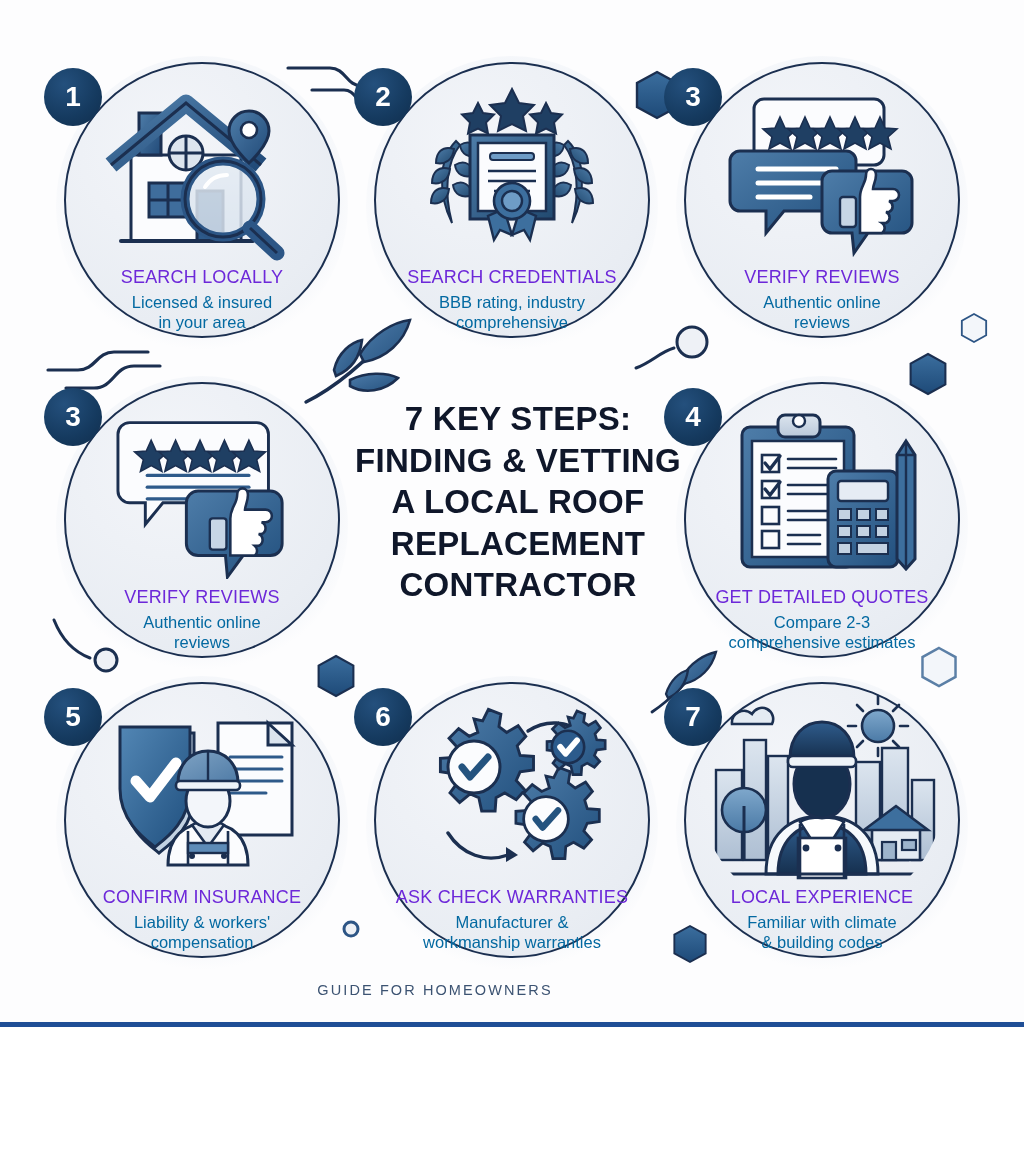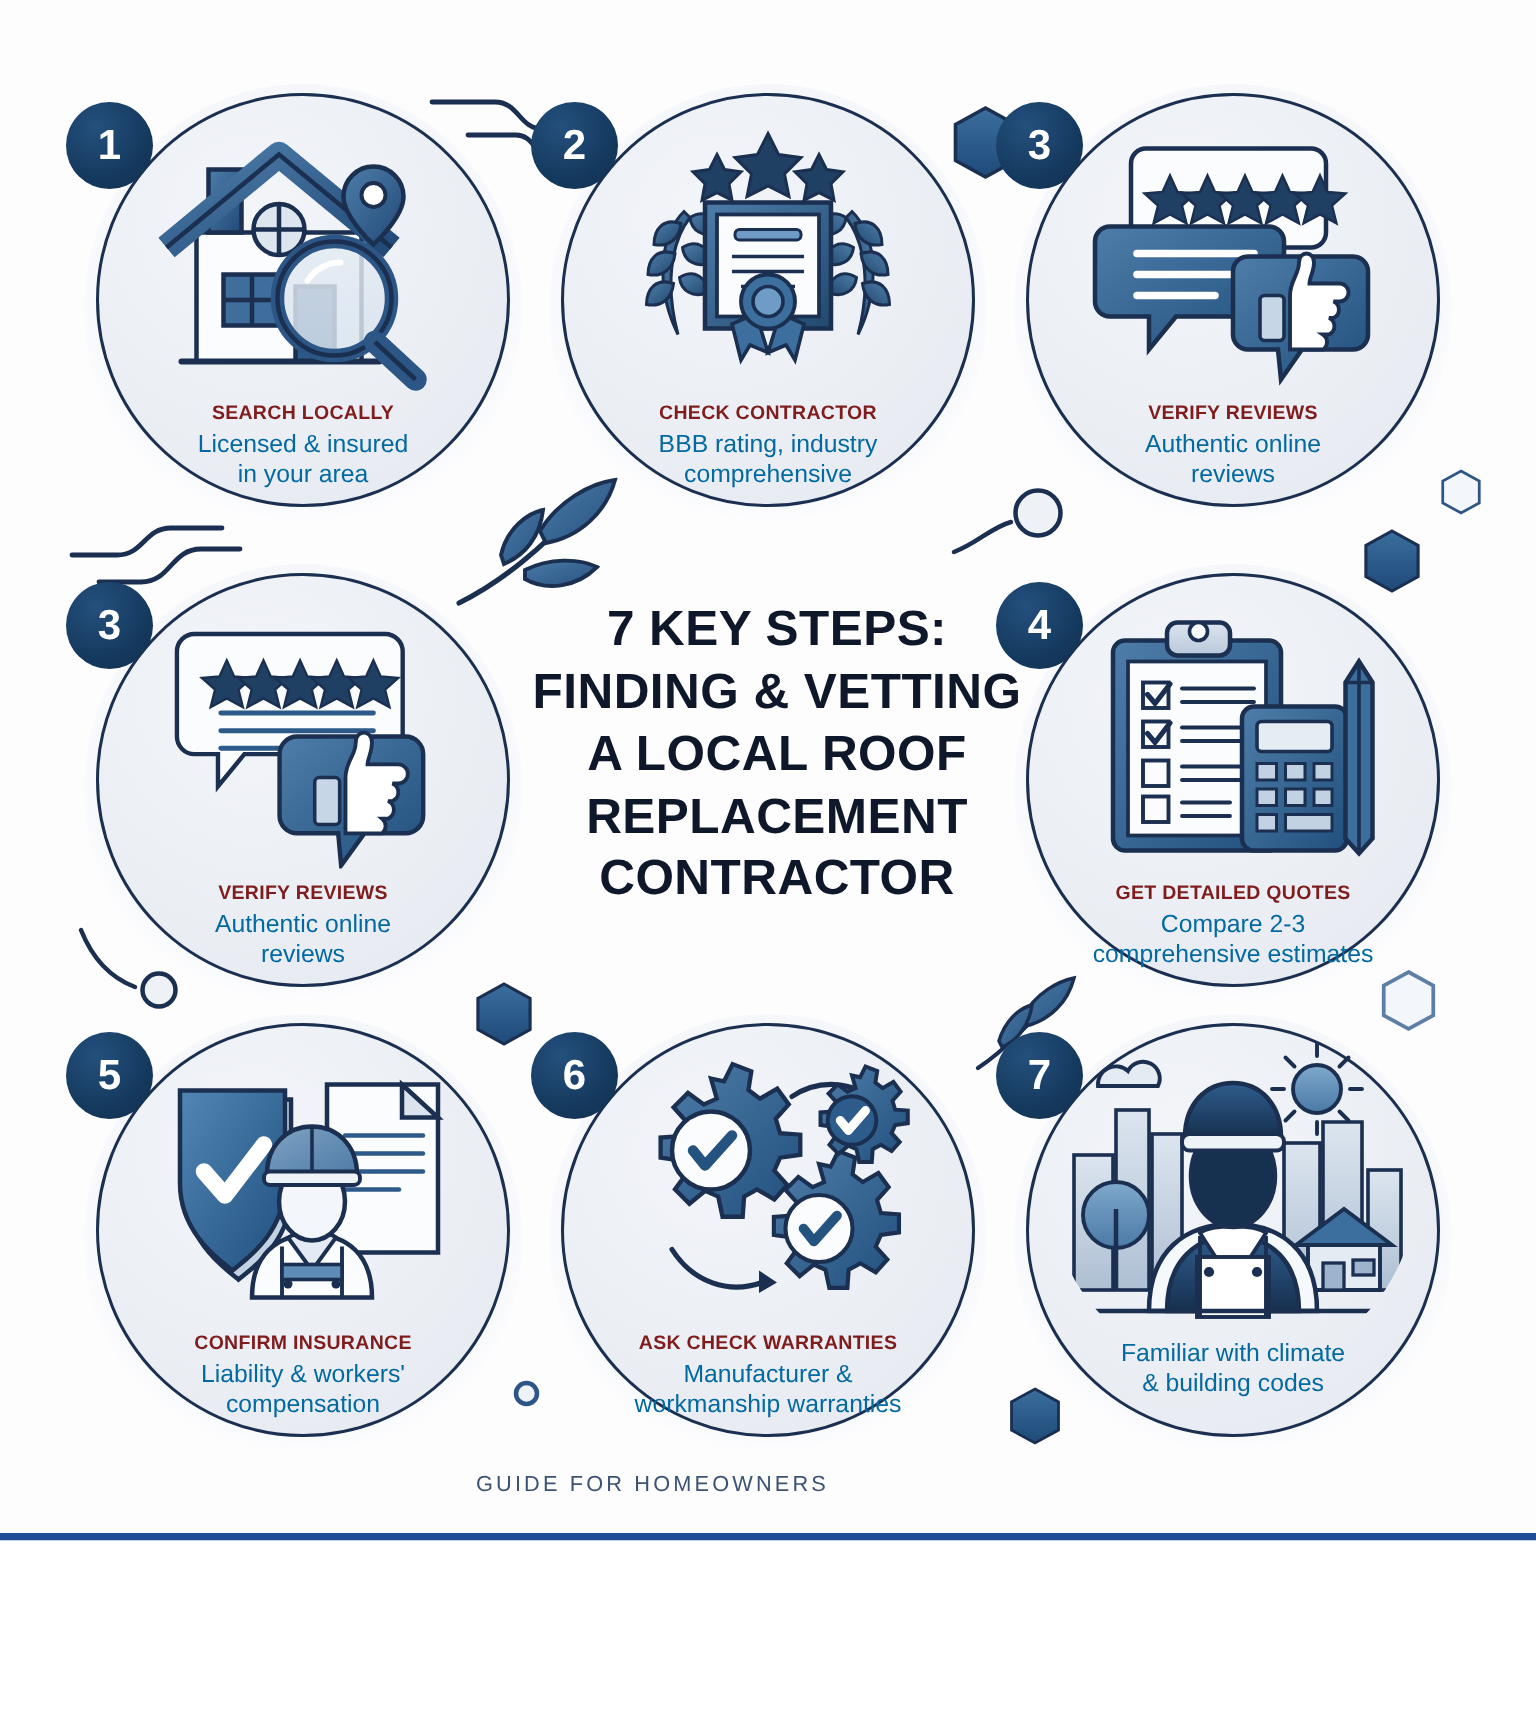--- a/index.html
+++ b/index.html
@@ -41,21 +41,21 @@
     z-index:6;font-family:"Liberation Sans", sans-serif;
   }
   .art{
     position:absolute;left:12px;top:16px;width:276px;height:190px;
     display:flex;align-items:center;justify-content:center;z-index:4;
   }
   .txt{
     position:absolute;left:-6px;top:206px;width:312px;text-align:center;z-index:5;
   }
   .ttl{
-    font-size:13px;font-weight:700;color:#7f1d1d;letter-spacing:.2px;
+    font-size:18px;font-weight:400;color:#6d28d9;letter-spacing:.2px;
     line-height:1.1;white-space:nowrap;
   }
   .sub{
     margin-top:5px;font-size:16.5px;color:#0369a1;line-height:1.2;font-weight:400;
   }
 
   
   .center-title{
     position:absolute;left:332px;top:398px;width:372px;
     text-align:center;z-index:8;
@@ -245,21 +245,21 @@
             <line x1="76" y1="98" x2="124" y2="98"></line>
             <line x1="82" y1="108" x2="118" y2="108"></line>
           </g>
           <path d="M92 126 l8 26 -12 -5 -6 10 -6 -24z" fill="#3d6f9e" stroke="#1b2f50" stroke-width="2.4"></path>
           <path d="M108 126 l-8 26 12 -5 6 10 6 -24z" fill="#3d6f9e" stroke="#1b2f50" stroke-width="2.4"></path>
           <circle cx="100" cy="118" r="18" fill="#3d6f9e" stroke="#1b2f50" stroke-width="2.6"></circle>
           <circle cx="100" cy="118" r="10" fill="#6e9cc6" stroke="#1b2f50" stroke-width="2.4"></circle>
         </svg>
       </div>
       <div class="txt">
-        <div class="ttl">CHECK CONTRACTOR</div>
+        <div class="ttl">SEARCH CREDENTIALS</div>
         <div class="sub">
           <span>BBB rating, industry</span><br>
           <span>comprehensive</span>
         </div>
       </div>
     </div>
 
     <div class="card" style="left:672px;top:62px;">
       <div class="glow"></div>
       <div class="circle"></div>
@@ -548,20 +548,21 @@
               <circle cx="142" cy="160" r="3.4" fill="#1b2f50"></circle>
             <ellipse cx="126" cy="96" rx="28" ry="34" fill="#16304f" stroke="#1b2f50" stroke-width="3"></ellipse>
             <path d="M94 70 c0 -22 14 -36 32 -36 s32 14 32 36z" fill="url(#g8b)" stroke="#1b2f50" stroke-width="3"></path>
             <rect x="92" y="68" width="68" height="11" rx="5" fill="#eef3f8" stroke="#1b2f50" stroke-width="2.6"></rect>
             <line x1="0" y1="186" x2="252" y2="186" stroke="#1b2f50" stroke-width="3"></line>
           </g>
         </svg>
       </div>
       <div class="badge">7</div>
       <div class="txt">
+        <div class="ttl">LOCAL EXPERIENCE</div>
         <div class="sub">
           <span>Familiar with climate</span><br>
           <span>&amp; building codes</span>
         </div>
       </div>
     </div>
 
   </div>
 
   <div class="center-title">

